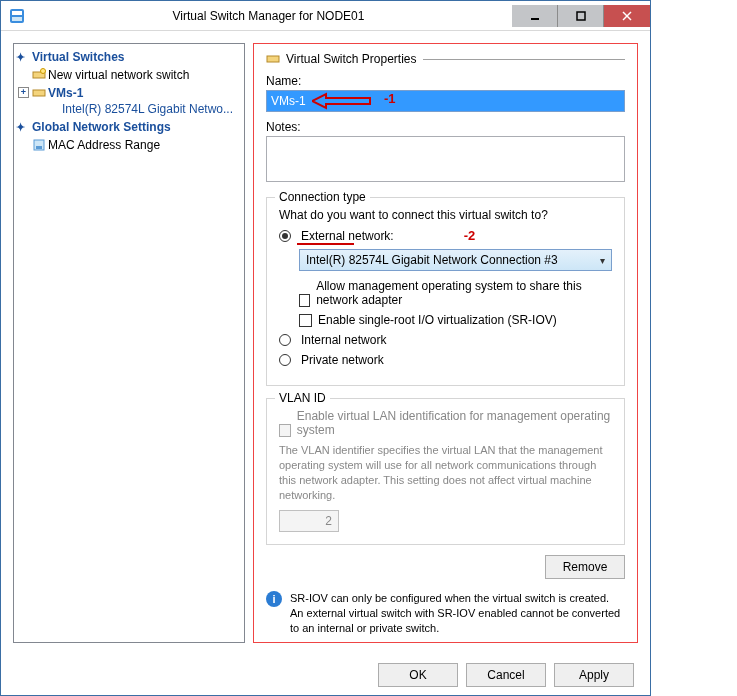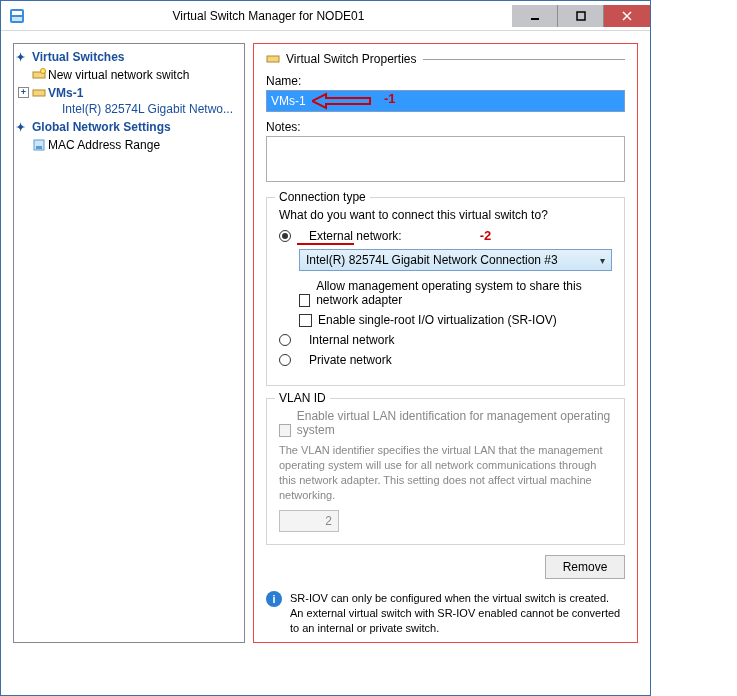--- a/index.html
+++ b/index.html
@@ -27,21 +27,21 @@
   .panel-header { display:flex; align-items:center; gap:6px; margin-bottom:8px; }
   .panel-header .hline { flex:1; height:1px; background:#a0a0a0; }
   .panel-header-text { color:#000; }
   .field-label { color:#000; margin-bottom:2px; }
   .text-input { width:100%; height:22px; border:1px solid #7a9fcd; padding:2px 4px; background:#fff; }
   .name-input { background:#3399ff; color:#fff; }
   .notes-area { width:100%; height:46px; border:1px solid #abadb3; resize:none; padding:2px; }
   .groupbox { border:1px solid #d5d5d5; margin-top:12px; padding:10px 12px 12px 12px; position:relative; }
   .groupbox-title { position:absolute; top:-8px; left:8px; background:#fff; padding:0 4px; color:#000; }
   .question { margin-bottom:6px; color:#000; }
-  .radio-row { display:flex; align-items:center; gap:18px; margin-bottom:6px; }
+  .radio-row { display:flex; align-items:center; gap:10px; margin-bottom:6px; }
   .radio-row.u { position:relative; }
   .radio-row.u::after { content:""; position:absolute; left:18px; right:258px; bottom:-2px; height:2px; background:#cc0000; }
   .radio { width:12px; height:12px; border:1px solid #333; border-radius:50%; display:inline-flex; align-items:center; justify-content:center; background:#fff;}
   .radio.checked::after { content:""; width:6px; height:6px; background:#333; border-radius:50%; }
   .combo { width: calc(100% - 20px); margin-left:20px; height:22px; border:1px solid #7a9fcd; background:linear-gradient(#e4f1fb,#cde6f7); display:flex; align-items:center; justify-content:space-between; padding:0 6px; margin-bottom:8px;}
   .combo .arrow { font-size:10px; color:#333; }
   .check-row { display:flex; align-items:flex-end; gap:6px; margin-left:20px; margin-bottom:6px; }
   .checkbox { width:13px; height:13px; border:1px solid #333; background:#fff; }
   .checkbox.disabled { border-color:#aaa; background:#f4f4f4; }
   .disabled-text { color:#888; }
@@ -180,13 +180,18 @@
         <button class="btn">Remove</button>
       </div>
 
       <div class="info-row">
         <div class="info-icon">i</div>
         <div class="info-text">SR-IOV can only be configured when the virtual switch is created. An external virtual switch with SR-IOV enabled cannot be converted to an internal or private switch.</div>
       </div>
     </div>
   </div>
 
+  <div class="button-bar">
+    <button class="btn">OK</button>
+    <button class="btn">Cancel</button>
+    <button class="btn">Apply</button>
+  </div>
 </div>
 
 </body></html>

